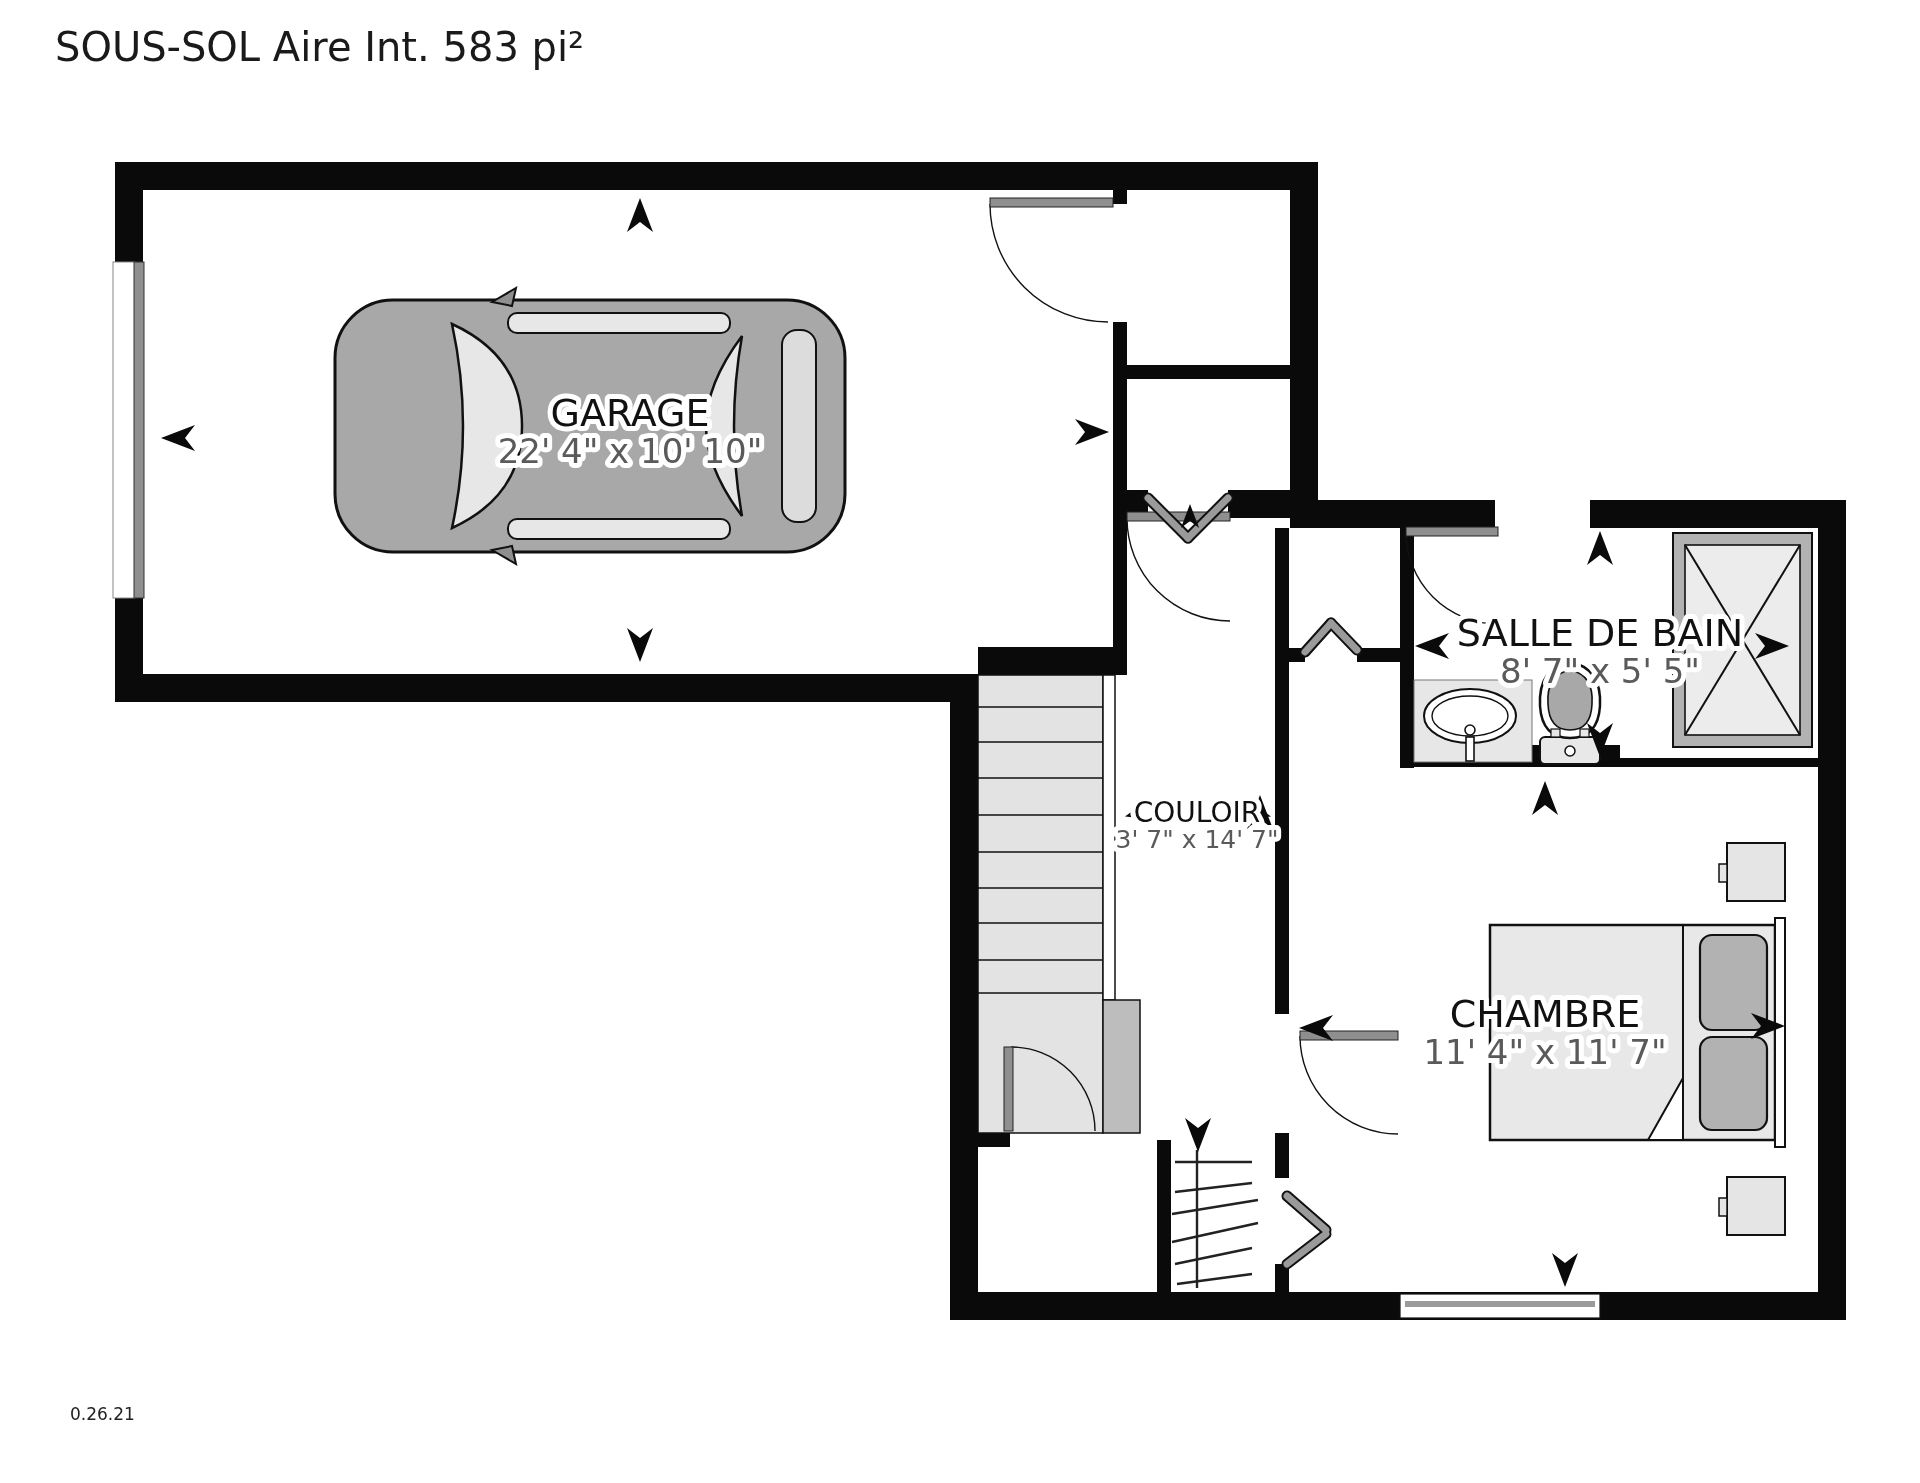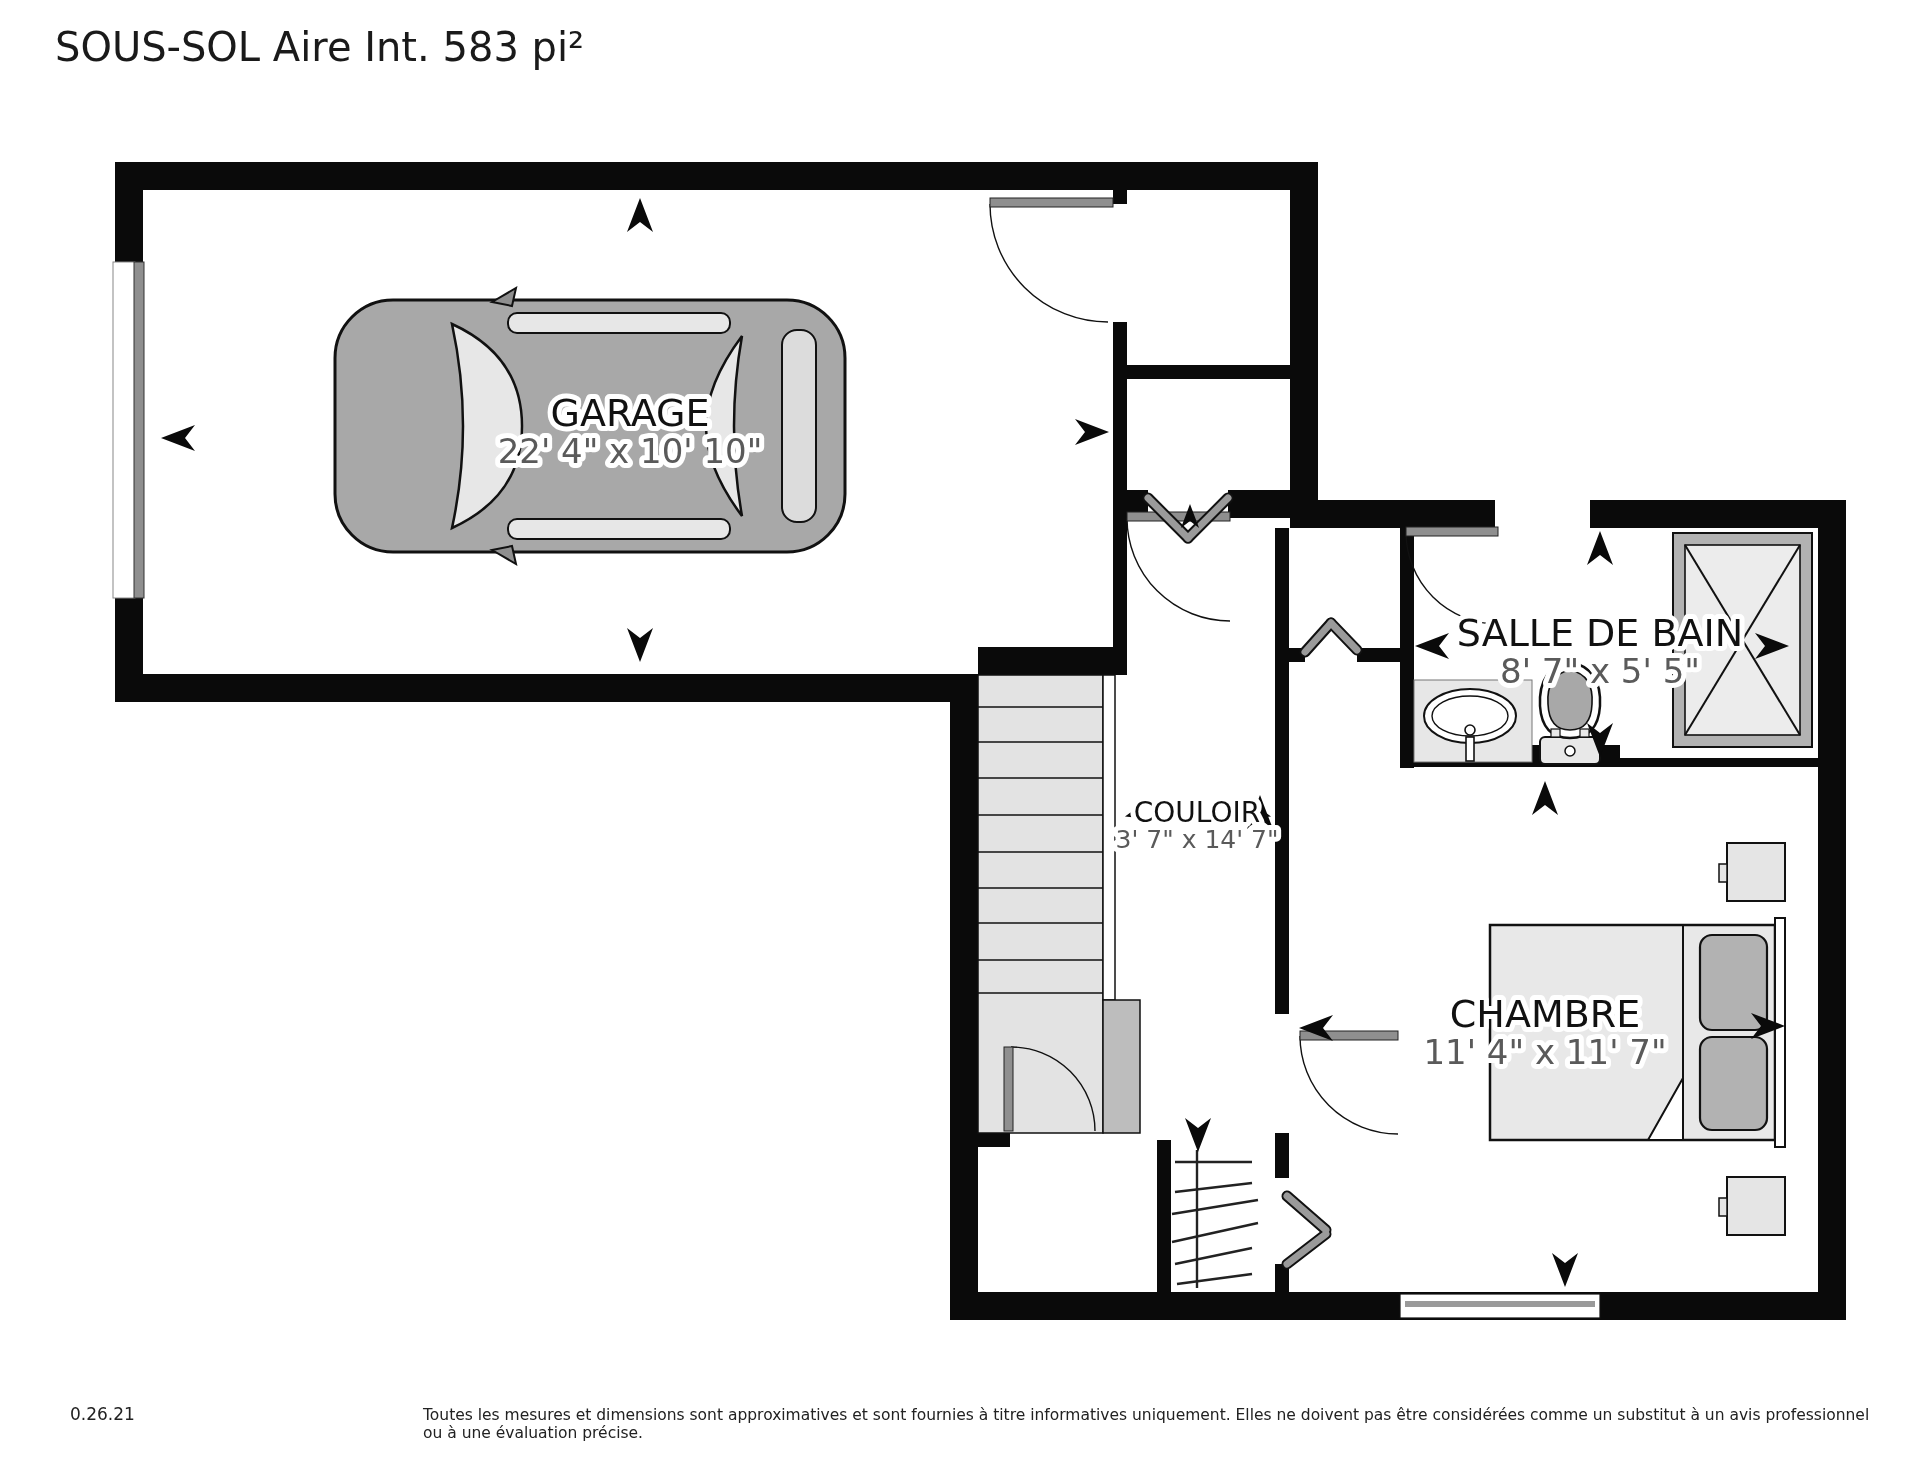--- a/index.html
+++ b/index.html
@@ -193,14 +193,13 @@
       <text class="room-name" x="1600" y="646">SALLE DE BAIN</text>
       <text class="room-dims" x="1600" y="683">8' 7" x 5' 5"</text>
       <text class="room-name room-name-sm" x="1197" y="822">COULOIR</text>
       <text class="room-dims room-dims-sm" x="1197" y="848">3' 7" x 14' 7"</text>
       <text class="room-name" x="1545" y="1027">CHAMBRE</text>
       <text class="room-dims" x="1545" y="1064">11' 4" x 11' 7"</text>
     </g>
   </svg>
 
   <div class="footer-version">0.26.21</div>
-  <div class="footer-disclaimer">Toutes les mesures et dimensions sont approximatives et sont fournies à titre informatives uniquement. Elles ne doivent pas être considérées comme un substitut à un avis professionnel ou à une évaluation précise.</div>
 </div>
 
 </body></html>

